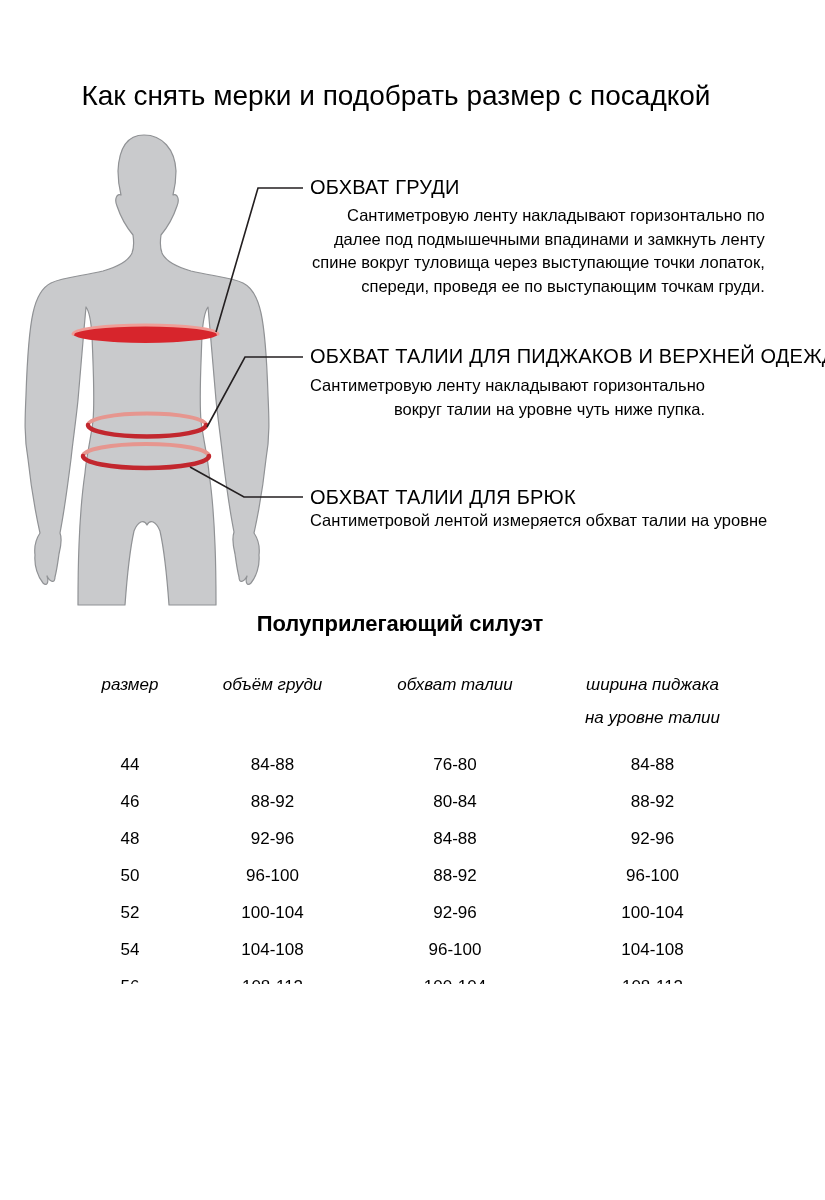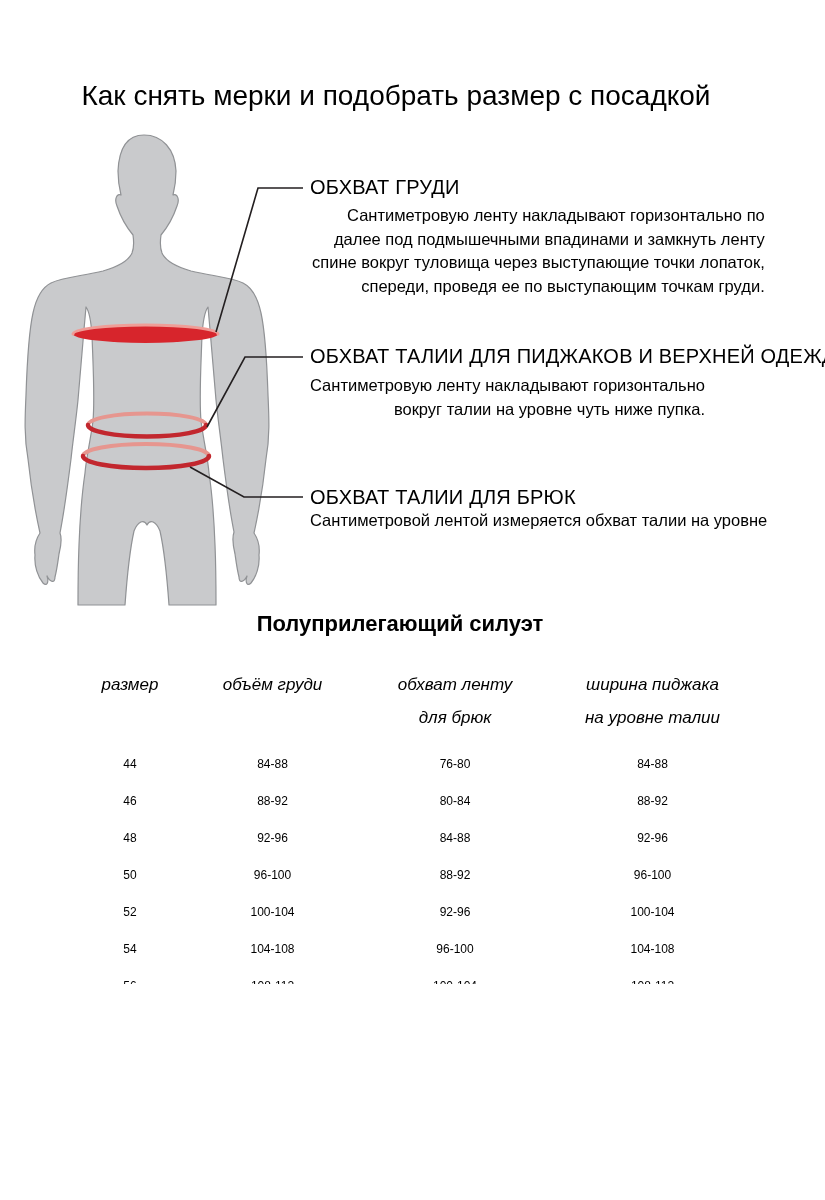--- a/index.html
+++ b/index.html
@@ -35,21 +35,21 @@
     text-align:center; font-size:22px; font-weight:700; color:#000;
   }
   .size-grid {
     position:absolute; left:60px; top:668px;
     display:grid; grid-template-columns:140px 145px 220px 175px;
   }
   .grid-row { display:contents; }
   .header-cell { text-align:center; font-size:17px; font-weight:400; }
   .header-cell .hline { height:33px; line-height:33px; white-space:nowrap;font-style:italic; }
   .data-cell {
-    text-align:center; font-size:12px; height:37px; line-height:37px;
+    text-align:center; font-size:17px; height:37px; line-height:37px;
     white-space:nowrap;
   }
   .header-spacer { height:12px; grid-column:1 / span 4; }
 </style>
 </head>
 <body>
 
 <div class="page">
 
   <div class="main-title">Как снять мерки и подобрать размер с посадкой</div>
@@ -153,22 +153,21 @@
     <div class="grid-row">
       <div class="header-cell">
         <div class="hline">размер</div>
         <div class="hline"></div>
       </div>
       <div class="header-cell">
         <div class="hline">объём груди</div>
         <div class="hline"></div>
       </div>
       <div class="header-cell">
-        <div class="hline">обхват ленту</div>
-        <div class="hline">для брюк</div>
+        <div class="hline">обхват талии</div>
       </div>
       <div class="header-cell">
         <div class="hline">ширина пиджака</div>
         <div class="hline">на уровне талии</div>
       </div>
     </div>
     <div class="header-spacer"></div>
 
     <div class="grid-row">
       <div class="data-cell">44</div>

